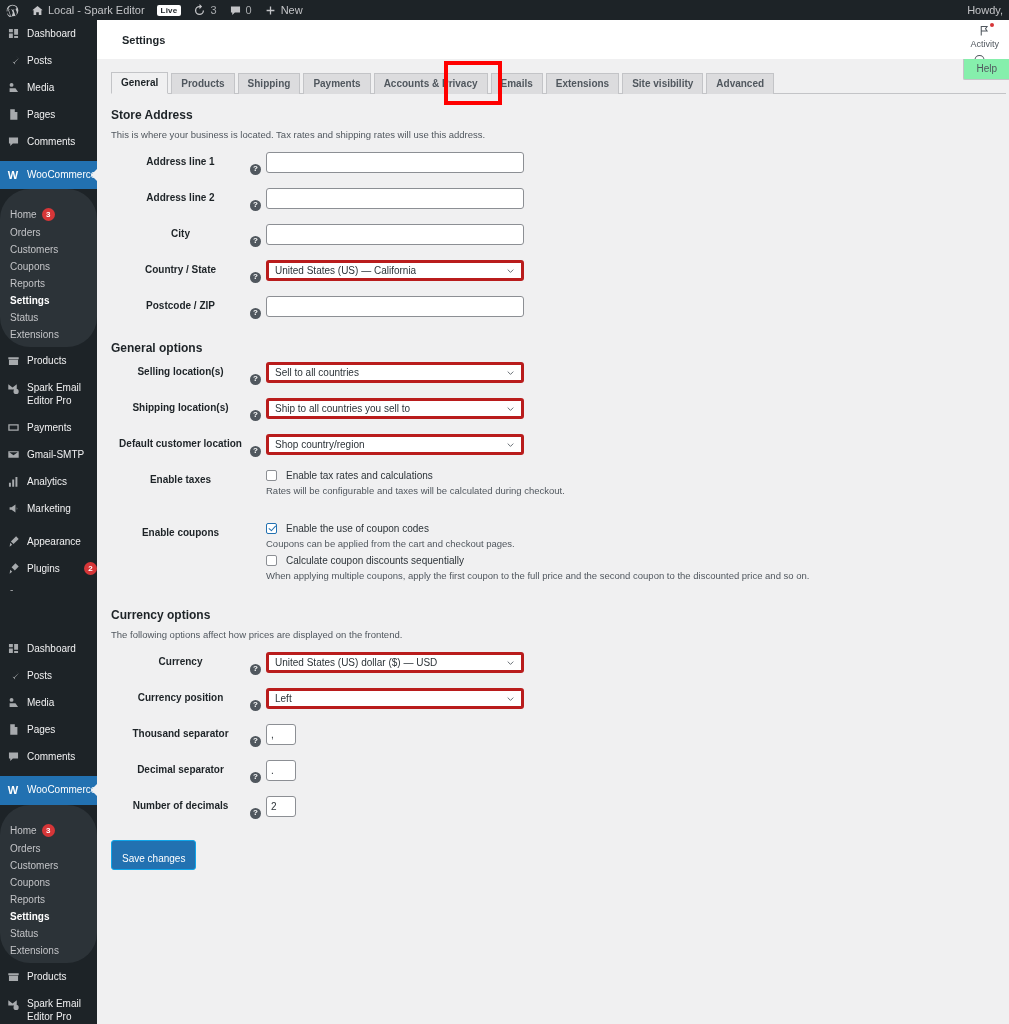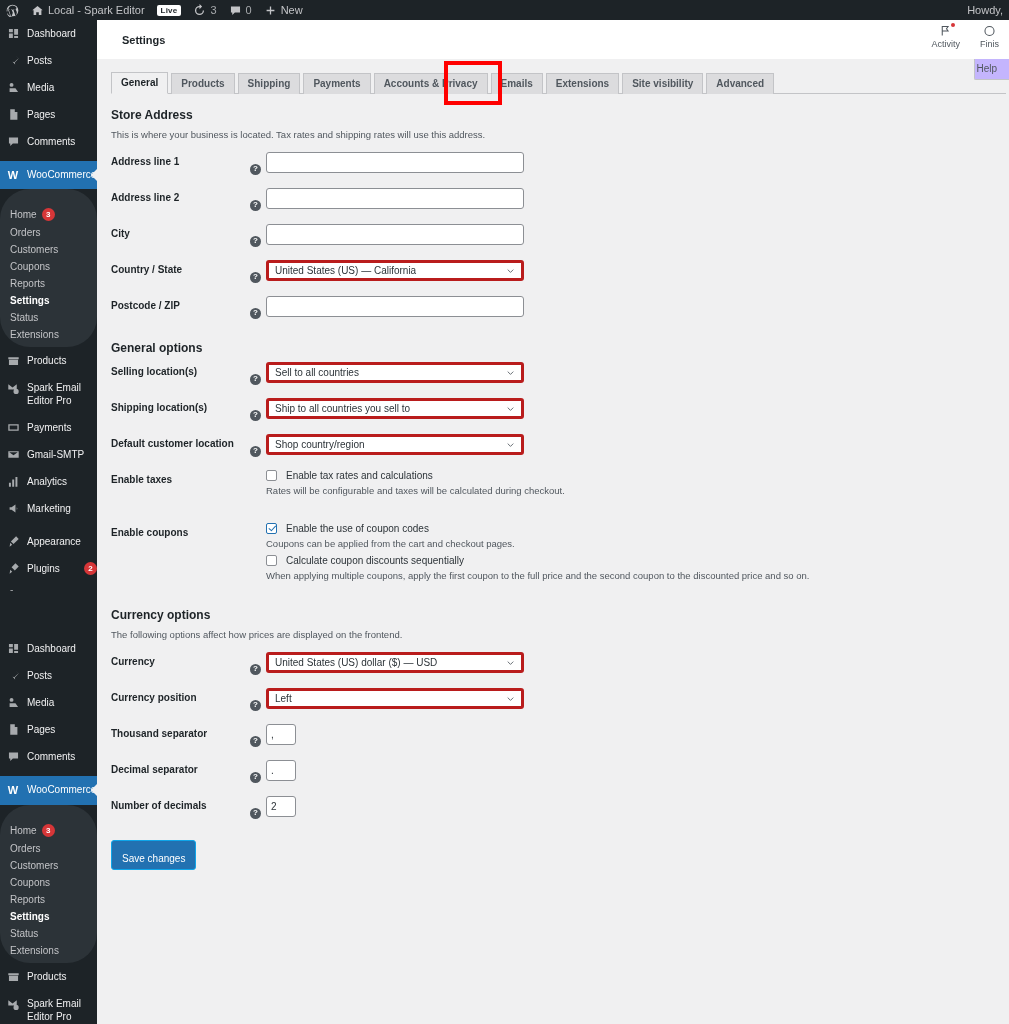--- a/index.html
+++ b/index.html
@@ -95,38 +95,38 @@
     position: relative;
     height: 39px; background: #fff;
     display: flex; align-items: center;
   }
   #pagetitle {
     font-size: 11px; font-weight: bold; color: #1d2327;
     padding-left: 25px;
   }
   .head-right {
     position: absolute; right: 0; top: 0;
-    height: 39px; display: flex; align-items: flex-start; gap: 0;
+    height: 39px; display: flex; align-items: flex-start; gap: 0; flex-direction: column;
   }
   .head-btn {
     display: flex; flex-direction: column; align-items: center;
     gap: 1px; padding: 4px 10px 0 10px;
     font-size: 9px; color: #50575e;
   }
   .head-btn .hb-ico { position: relative; height: 14px; }
   .flag-dot {
     position: absolute; top: -1px; right: -3px;
     width: 4px; height: 4px; border-radius: 50%;
     background: #d63638;
   }
   .help-tab {
     position: absolute; right: 0; top: 39px;
-    background: #c4b5fd; border: 1px solid #c3c4c7; border-top: none;
+    background: #86efac; border: 1px solid #c3c4c7; border-top: none;
     border-right: none;
-    padding: 4px 12px 5px 1px;
+    padding: 4px 12px 5px 12px;
     font-size: 10px; color: #50575e;
     border-radius: 0 0 0 2px;
   }
 
   
   #nav-tabs {
     position: relative;
     margin: 13px 0 0 14px;
     padding-bottom: 0;
     border-bottom: 1px solid #c3c4c7;
@@ -170,20 +170,21 @@
     margin: 0 0 12px 0;
   }
   .frow {
     display: flex; align-items: flex-start;
     margin-bottom: 13px; min-height: 22px;
   }
   .flabel {
     width: 139px; flex: 0 0 139px;
     font-size: 10px; font-weight: bold; color: #1d2327;
     padding-top: 4px;
+    text-align: center;
   }
   .fhelp { width: 16px; flex: 0 0 16px; padding-top: 5px; }
   .qmark {
     display: inline-flex; align-items: center; justify-content: center;
     width: 11px; height: 11px; border-radius: 50%;
     background: #50575e; color: #fff;
     font-size: 8px; font-weight: bold; line-height: 1;
   }
   .fctrl { flex: 1; }
   input.txt {

